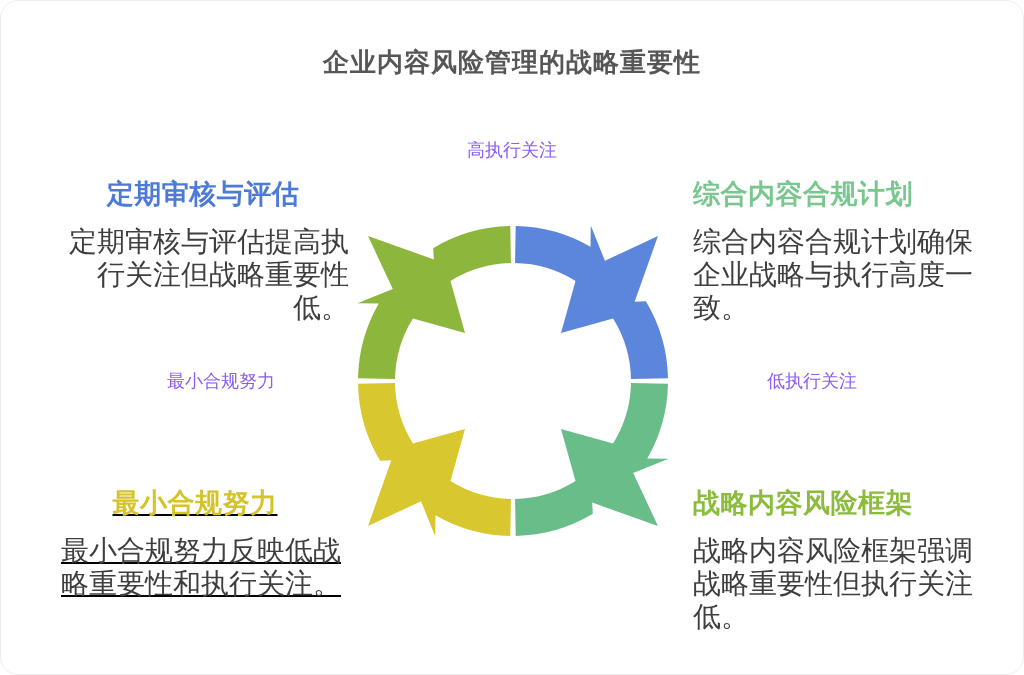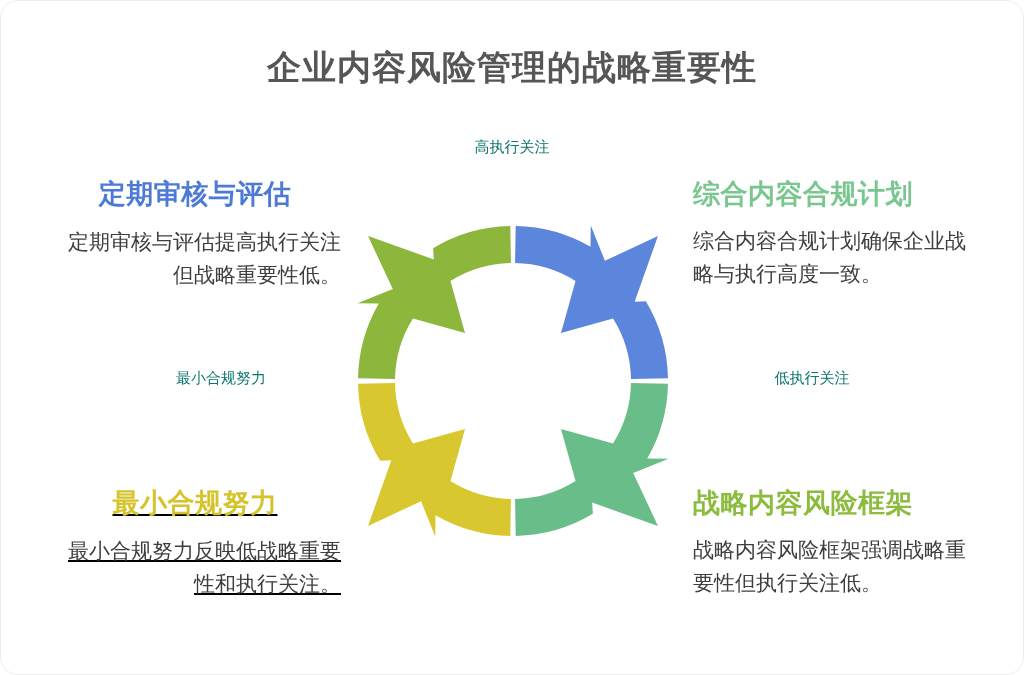--- a/index.html
+++ b/index.html
@@ -17,54 +17,54 @@
     border-radius: 18px;
     overflow: hidden;
     box-sizing: border-box;
   }
   .page-title {
     position: absolute;
     top: 44px;
     left: 0;
     width: 100%;
     text-align: center;
-    font-size: 34px;
+    font-size: 26px;
     font-weight: 600;
     letter-spacing: 1px;
     color: #565656;
   }
   .axis-label {
     position: absolute;
-    font-size: 15px;
-    color: #0f766e;
+    font-size: 18px;
+    color: #8b5cf6;
     white-space: nowrap;
   }
   .axis-top    { top: 137px; left: 0; width: 100%; text-align: center; }
   .axis-bottom { top: 599px; left: 0; width: 100%; text-align: center; }
   .axis-left   { top: 368px; left: 70px;  width: 300px; text-align: center; }
   .axis-right  { top: 368px; left: 661px; width: 300px; text-align: center; }
   .quad {
     position: absolute;
     width: 292px;
   }
   .quad h2 {
     margin: 0 0 14px 0;
     font-size: 27px;
     font-weight: 700;
     letter-spacing: 0.5px;
     line-height: 34px;
   }
   .quad p {
     margin: 0;
-    font-size: 21px;
+    font-size: 28px;
     line-height: 33px;
     color: #3e3e3e;
   }
-  .quad-tl { left: 48px;  top: 176px; }
-  .quad-tr { left: 692px; top: 176px; font-family: Liberation Serif, serif; }
+  .quad-tl { left: 56px;  top: 176px; }
+  .quad-tr { left: 692px; top: 176px; }
   .quad-bl { left: 48px;  top: 485px; text-decoration: underline; }
   .quad-br { left: 692px; top: 485px; font-family: Liberation Serif, serif; }
   .quad-tl h2, .quad-bl h2 { text-align: center; }
   .quad-tl p,  .quad-bl p  { text-align: right; }
   .quad-tr h2, .quad-br h2,
   .quad-tr p,  .quad-br p  { text-align: left; }
   .wheel {
     position: absolute;
     left: 292px;
     top: 160px;

